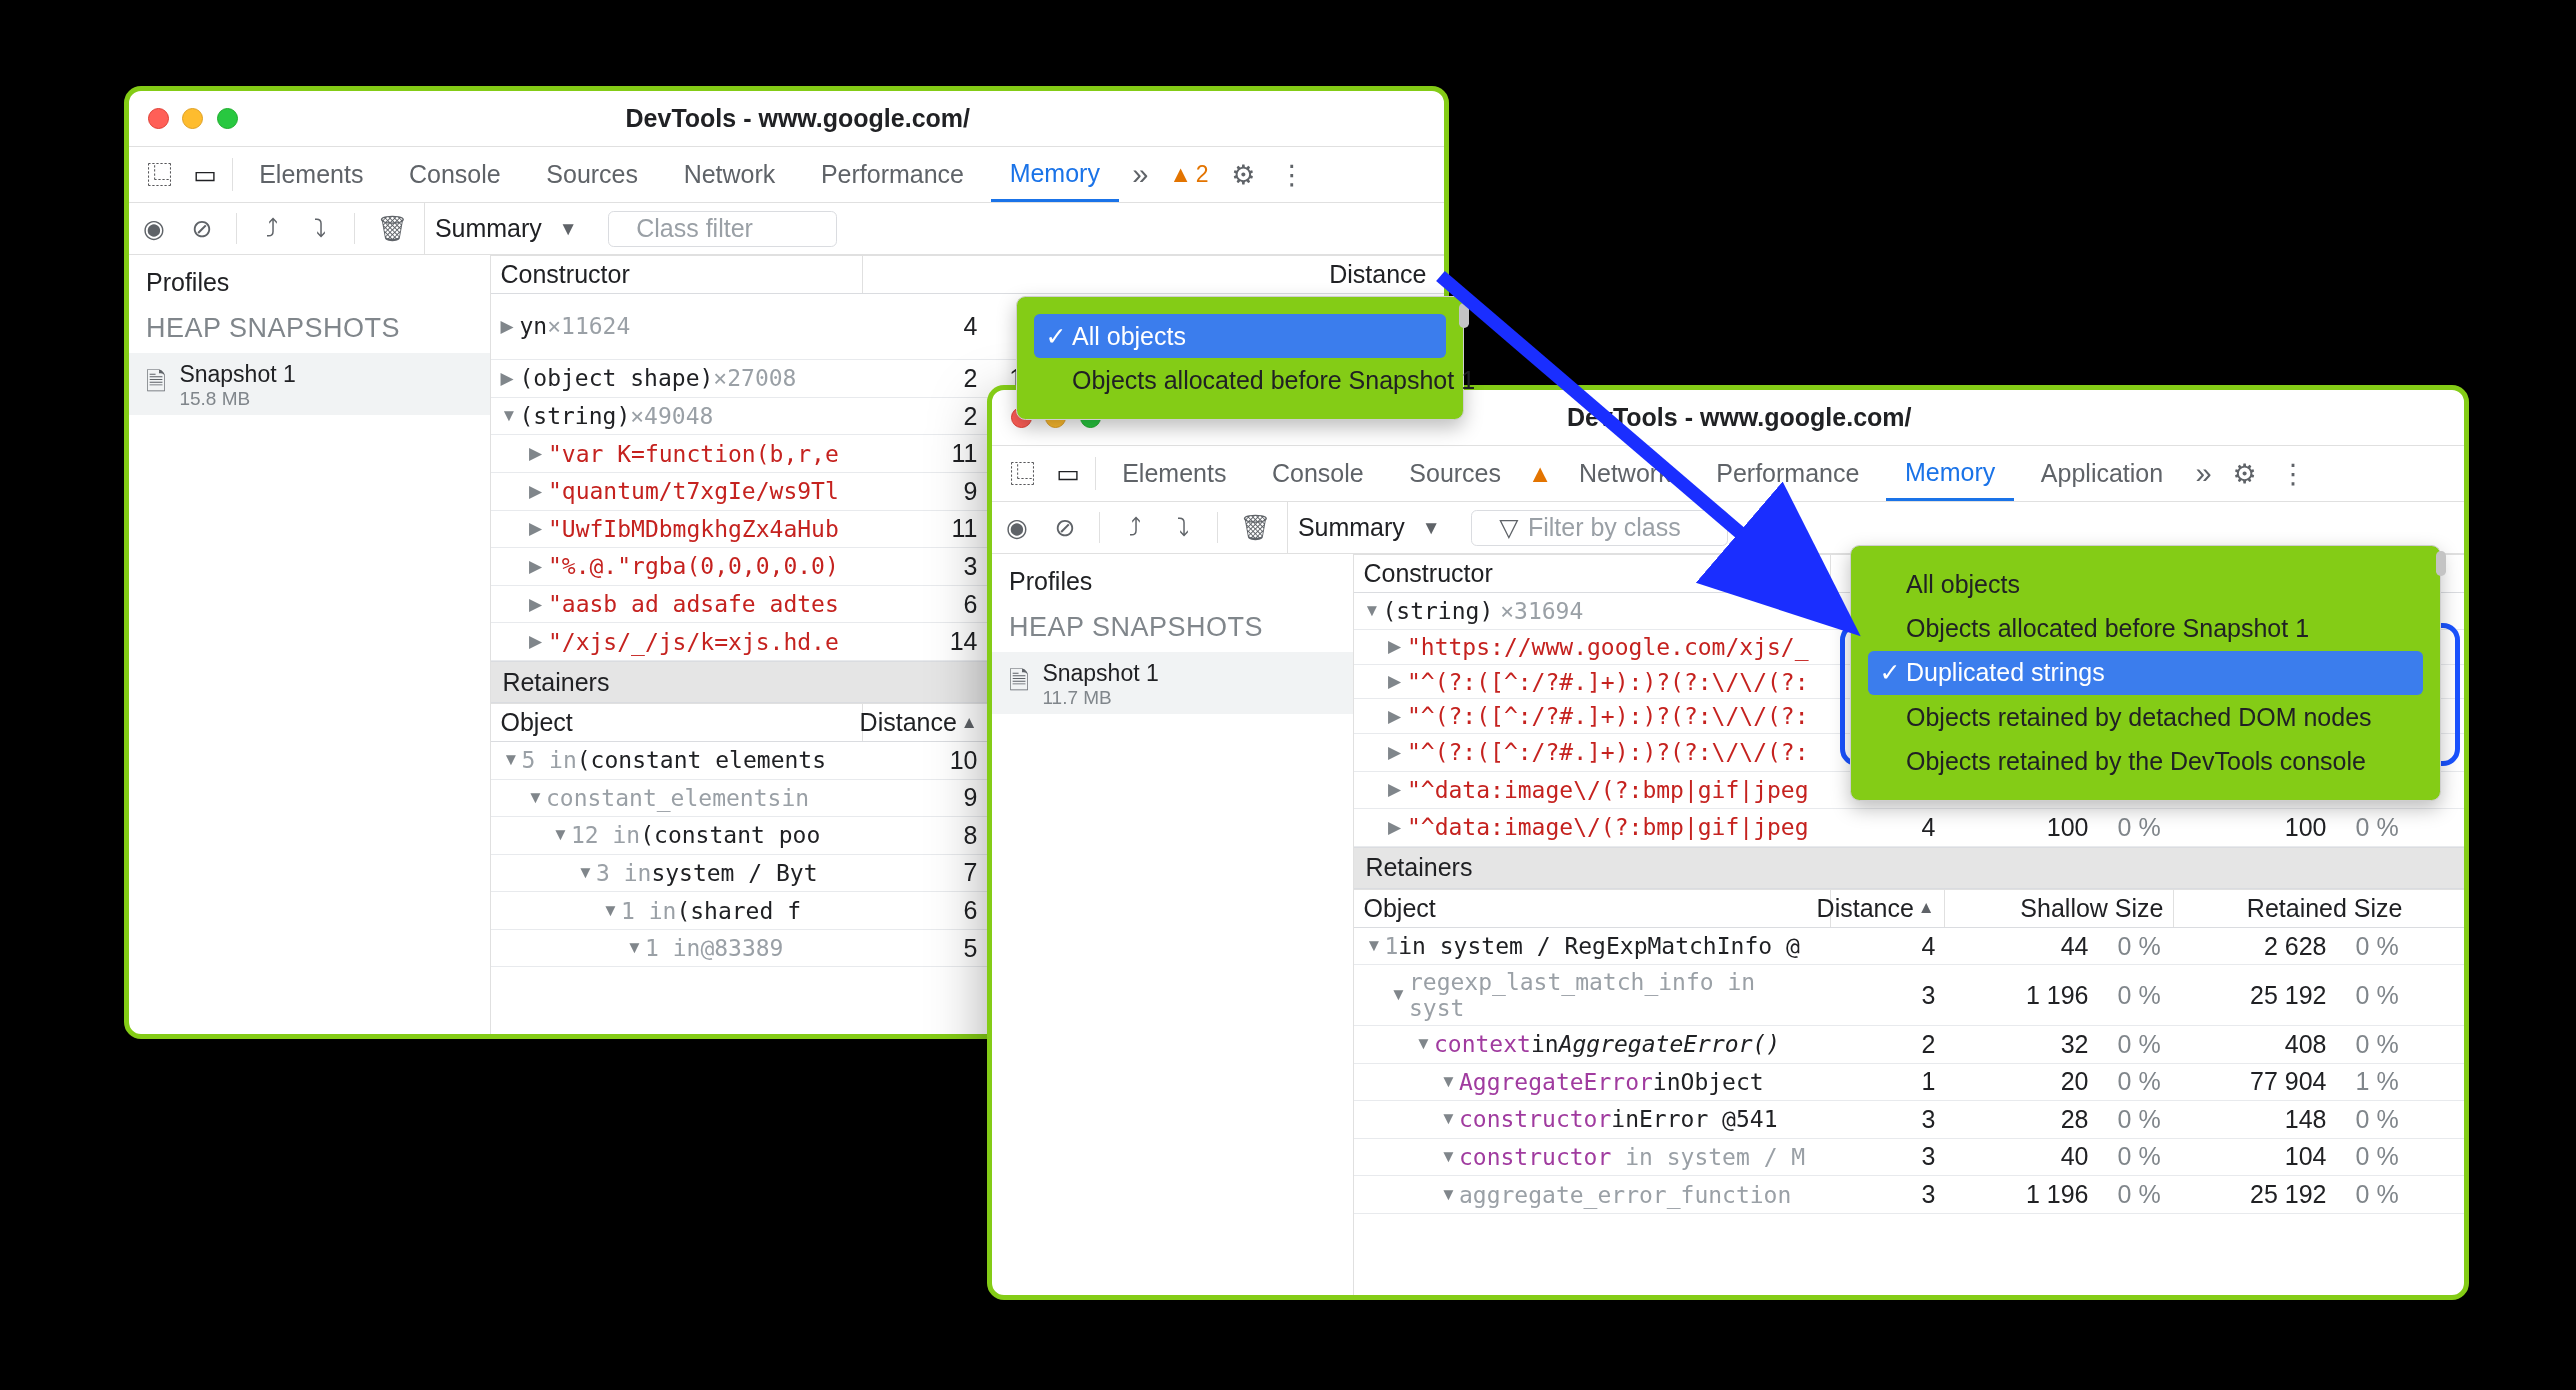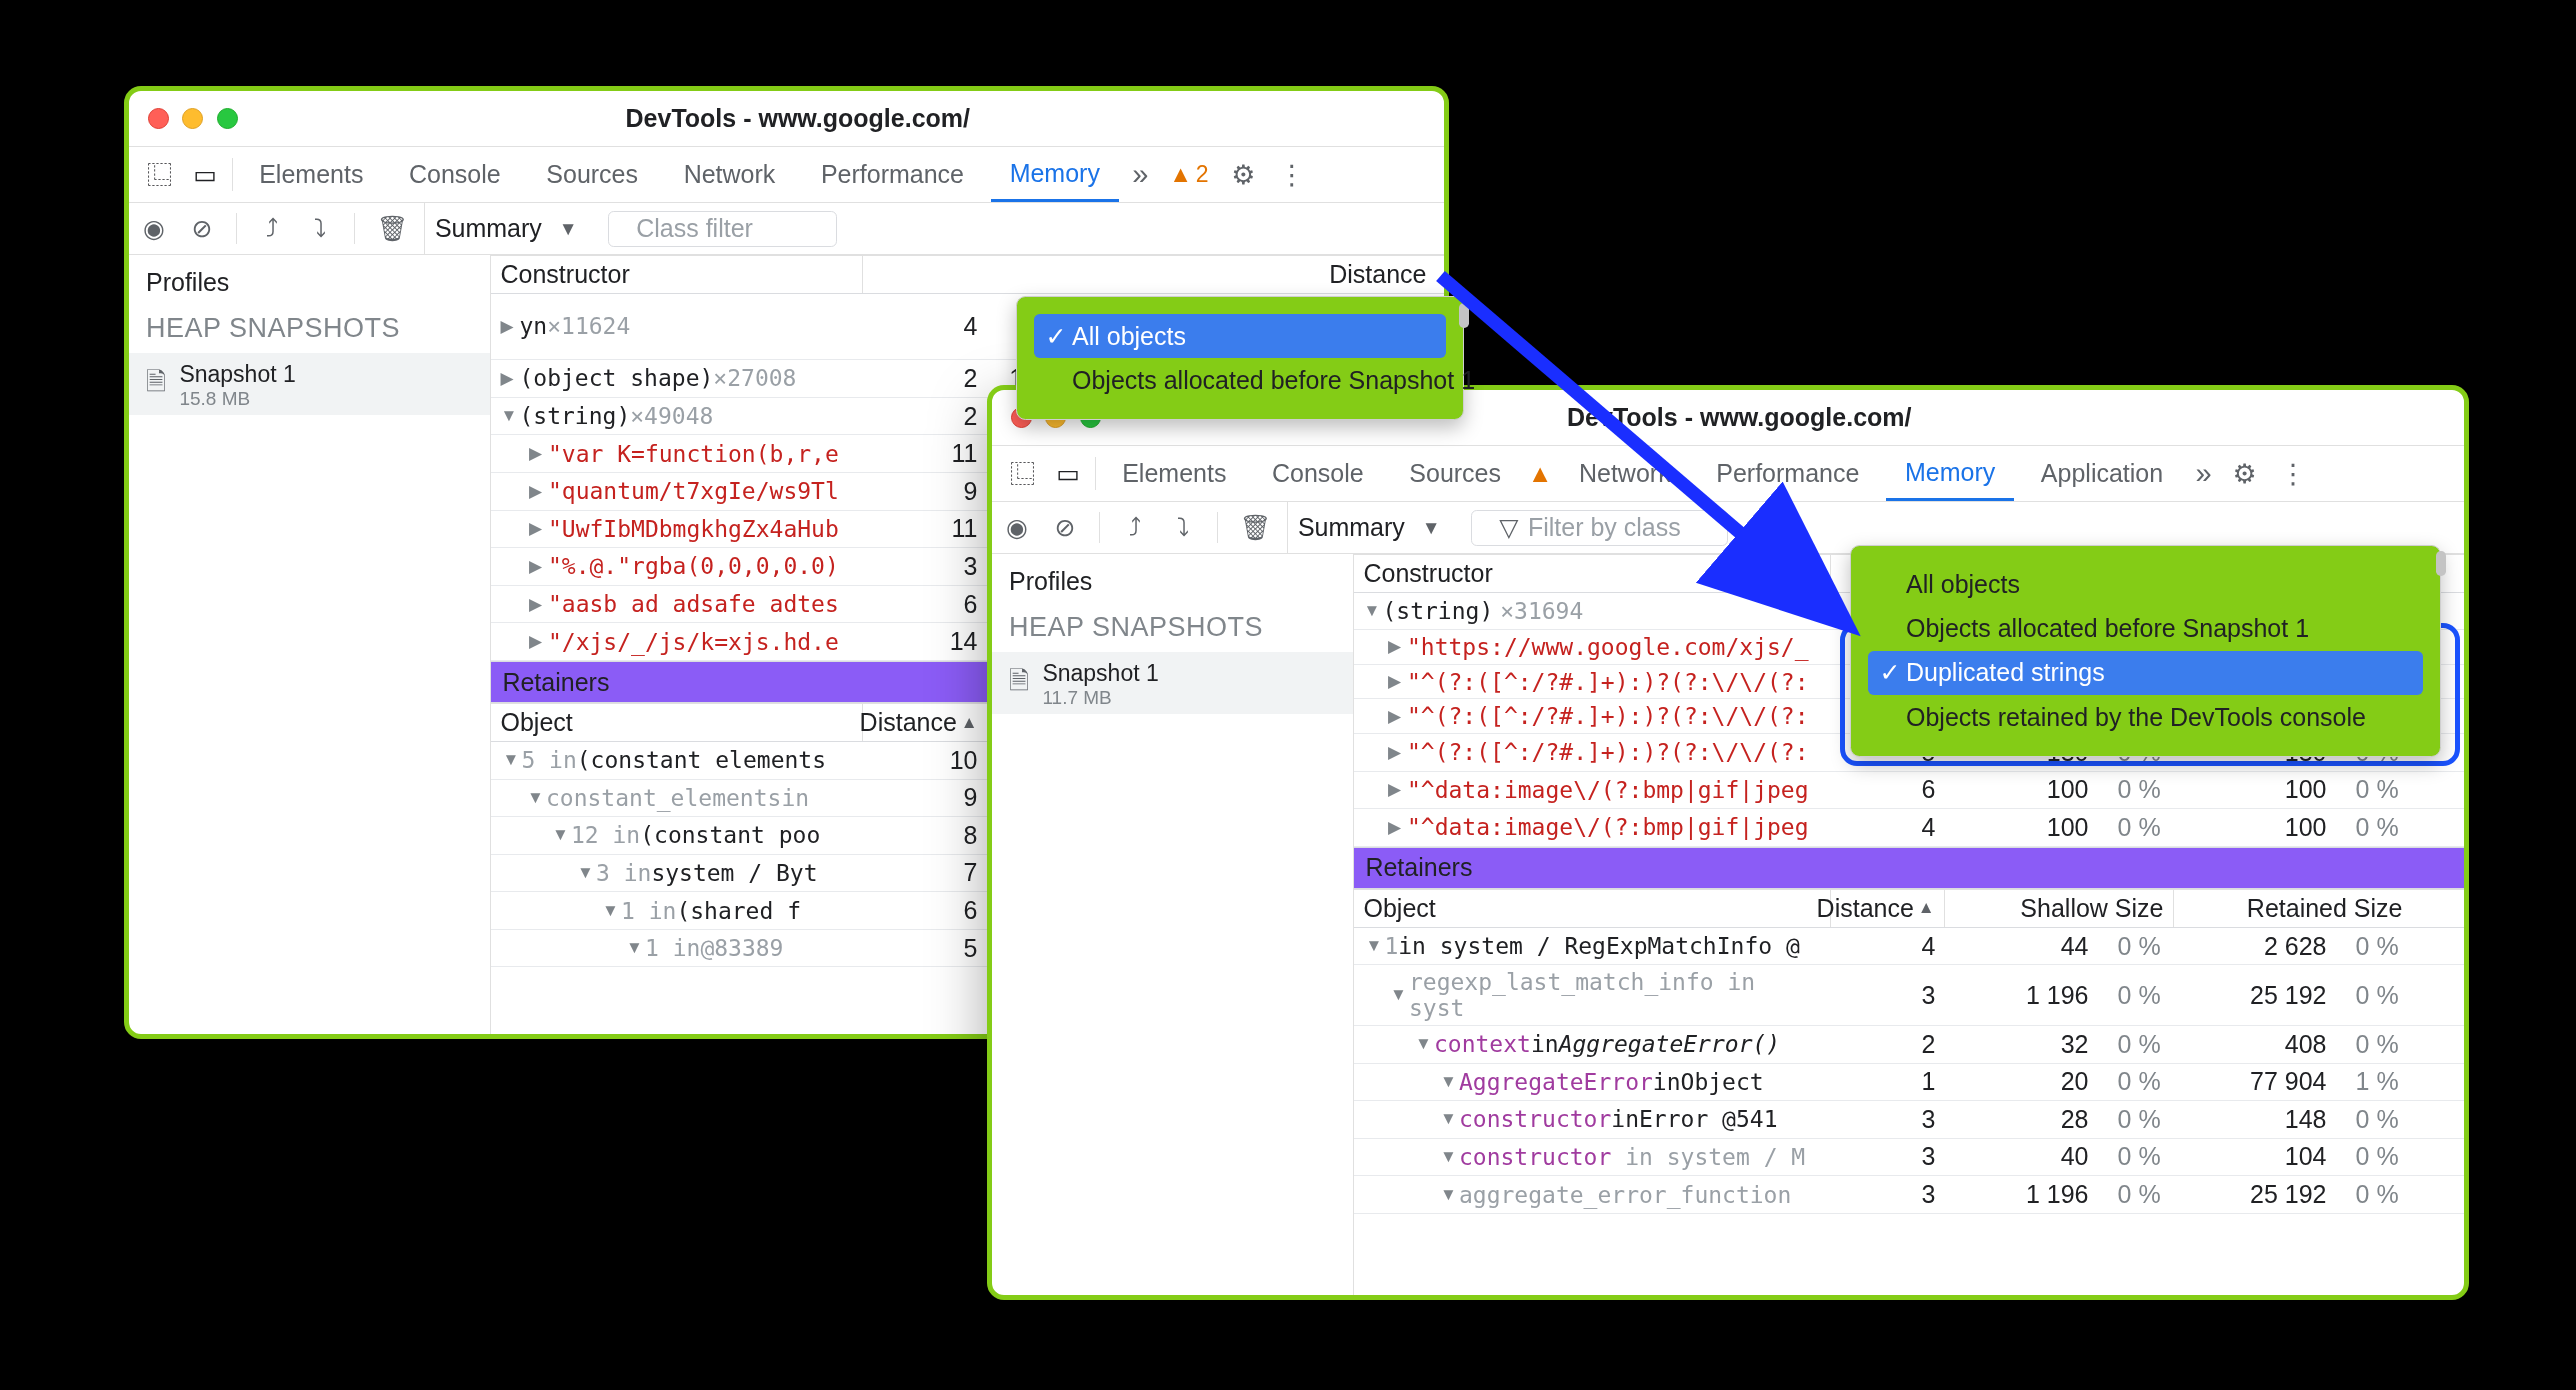--- a/index.html
+++ b/index.html
@@ -143,21 +143,21 @@
 
 
 .bigarrow{
   position:absolute;
   z-index:50;
 }
 .sectionlabel{
   padding:5.7px 11.4px;
   border-top:1px solid #dadce0;
   border-bottom:1px solid #dadce0;
-  background:#8b5cf6;
+  background:#e5e5e5;
 }
 .sortind{ font-size:17px; margin-left:3.8px; color:#5f6368;}
 
 
 .w1-row  { grid-template-columns: 372px 124px 143px 67px 172px 67px; }
 .w1-rrow { grid-template-columns: 372px 124px; }
 .w2-row  { grid-template-columns: 477px 114px 153px 76px 162px 76px; }
 
 .filteredge{ border:5.7px solid #1a53ff; border-radius:17px; position:absolute; pointer-events:none;}
 </style>
@@ -633,20 +633,21 @@
             <div class="cell pct">0 %</div>
             <div class="cell num">25 192</div>
             <div class="cell pct">0 %</div>
           </div>
         </div>
 
       <div class="dropdown" style="left:496px; top:-9.5px; width:591px;">
         <div class="opt">All objects</div>
         <div class="opt">Objects allocated before Snapshot 1</div>
         <div class="opt sel">Duplicated strings</div>
+        <div class="opt">Objects retained by detached DOM nodes</div>
         <div class="opt">Objects retained by the DevTools console</div>
         <div class="scrollnub"></div>
       </div>
       <div class="filteredge" style="left:486px; top:69px; width:620px; height:143px;"></div>
     </div>
   </div>
 </div>
 
 <svg class="bigarrow" style="left:1421px; top:257px;" width="458" height="400" viewBox="0 0 480 420">
   <defs>

